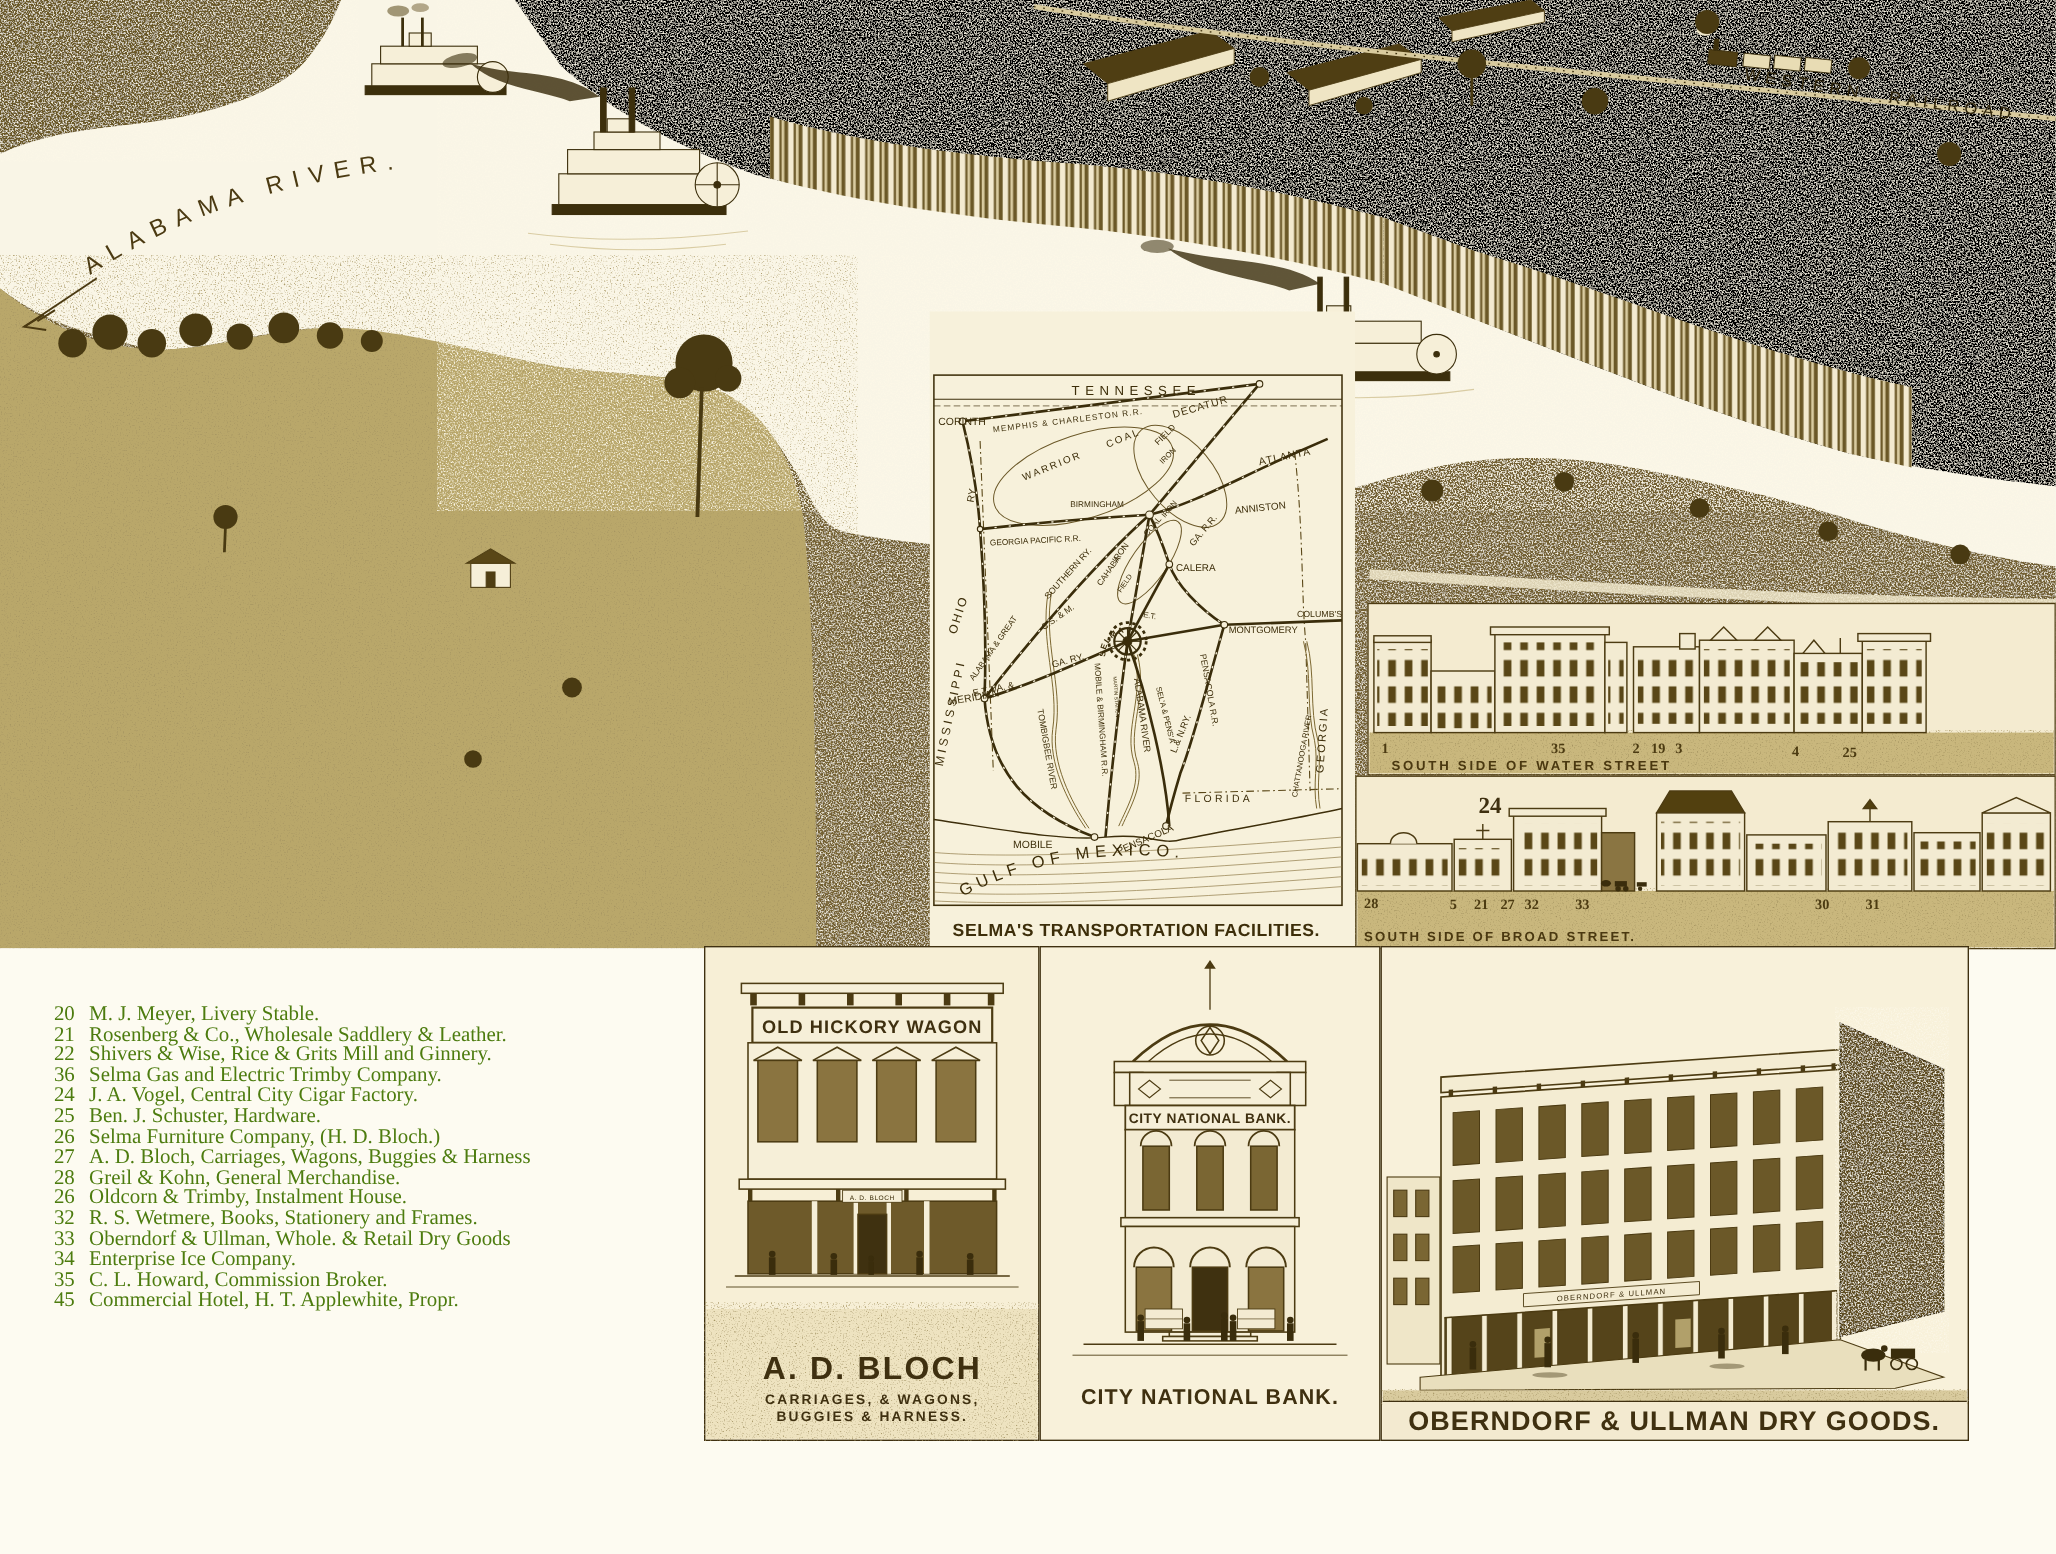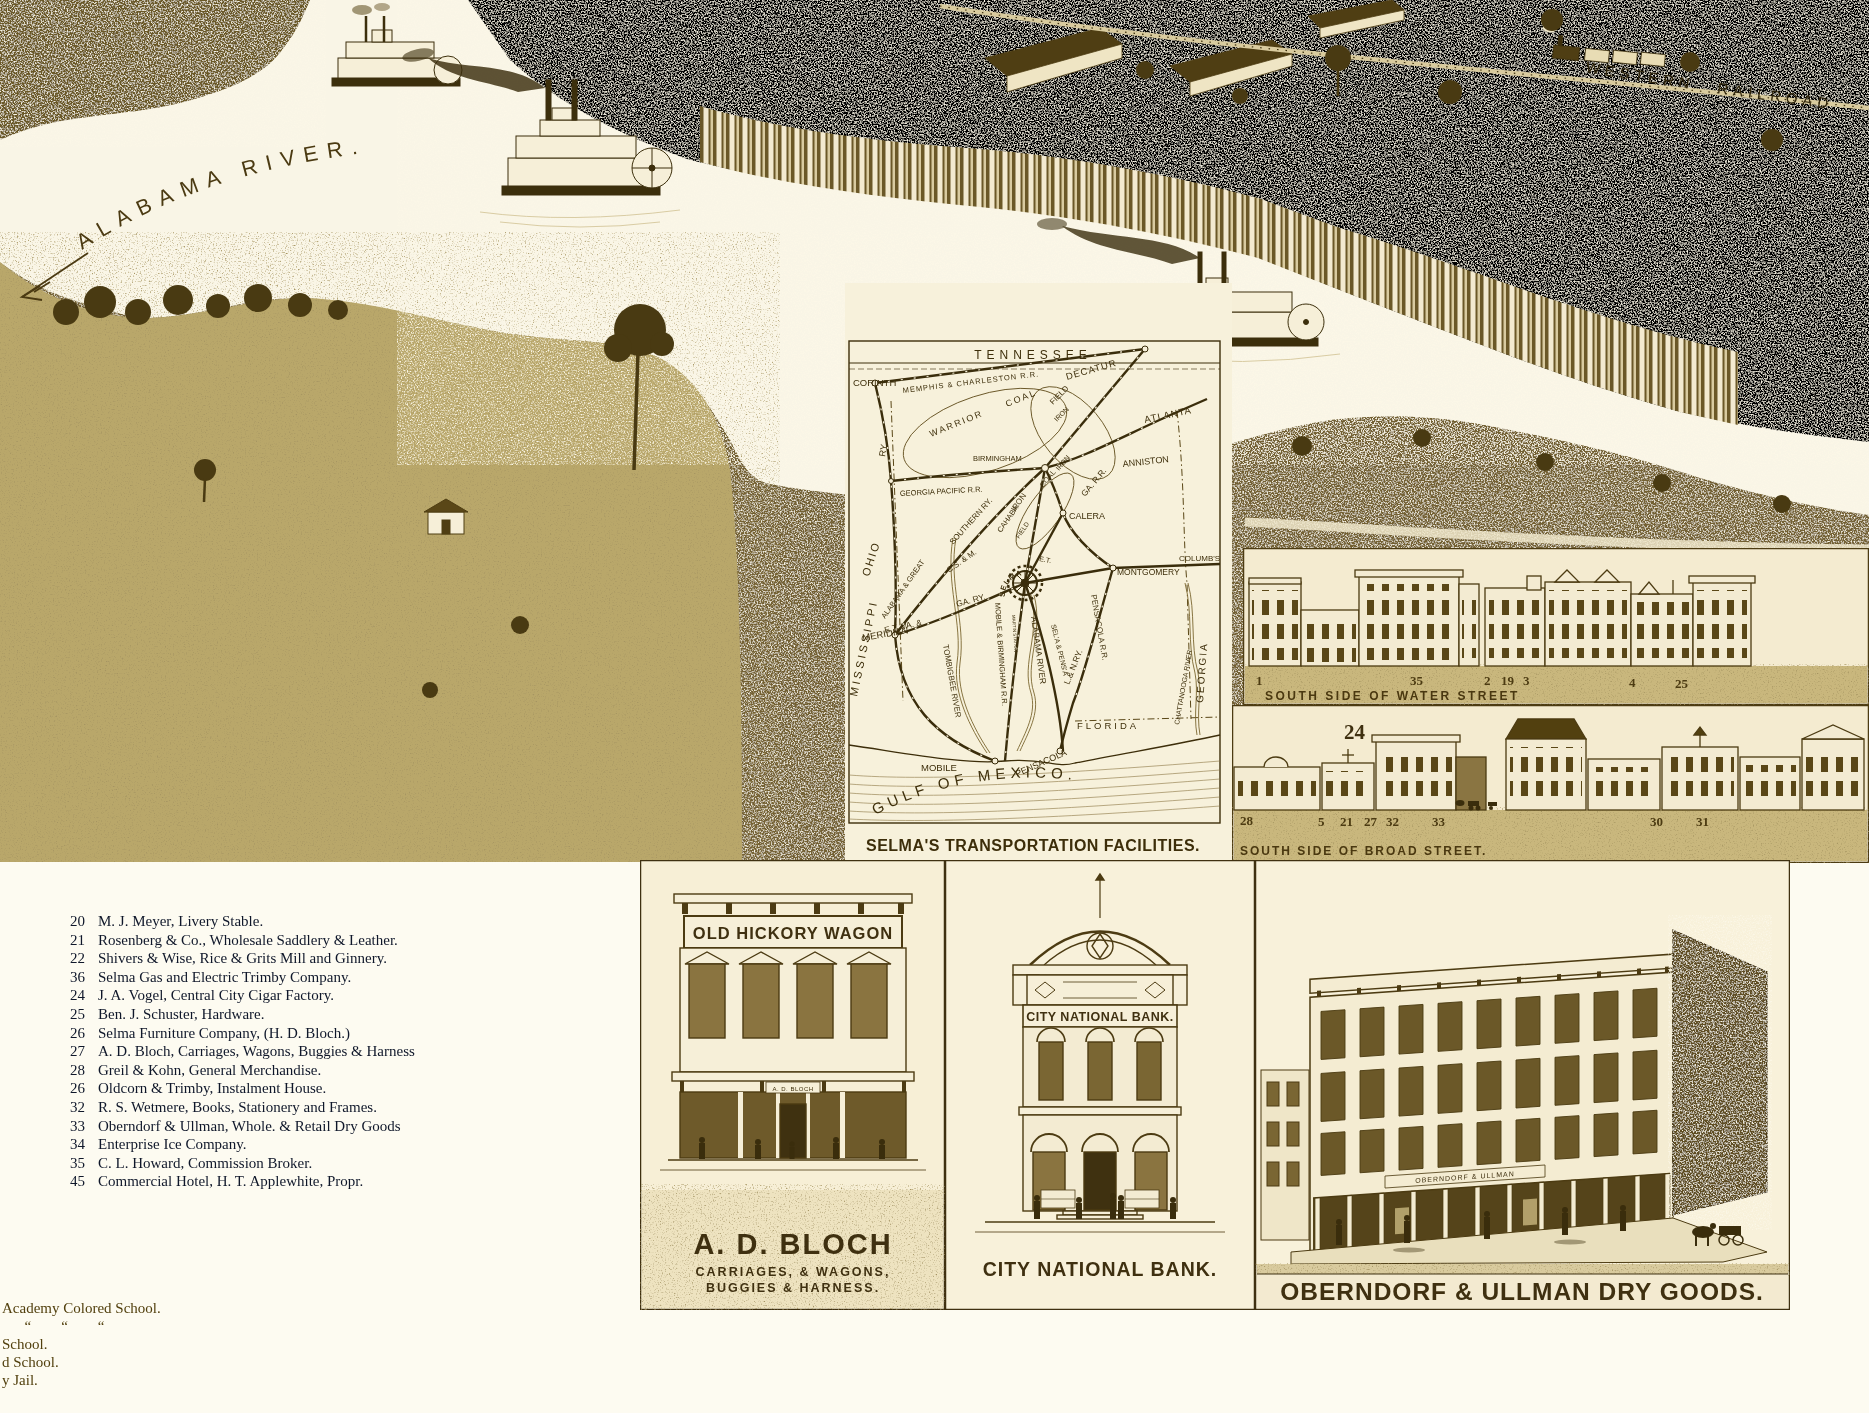--- a/index.html
+++ b/index.html
@@ -3,22 +3,22 @@
 <meta charset="utf-8">
 <style>
   html,body{margin:0;padding:0;background:#ffffff;}
   .canvas{position:relative;width:1869px;height:1413px;background:#fdfbf1;overflow:hidden;
           font-family:"Liberation Sans",sans-serif;}
   .abs{position:absolute;}
   svg text{user-select:none;}
   .mt{font-family:"Liberation Sans",sans-serif;fill:#3d2e0a;}
   .serif{font-family:"Liberation Serif",serif;}
   
-  #legend{left:55px;top:914px;width:420px;color:#0f172a;
-          font-family:"Liberation Serif",serif;font-size:15px;}
+  #legend{left:38px;top:914px;width:420px;color:#4d7c0f;
+          font-family:"Liberation Serif",serif;font-size:19px;}
   .lrow{line-height:15.6px;margin-bottom:3px;white-space:nowrap;}
   .lnum{display:inline-block;width:30px;text-align:right;margin-right:13px;}
   .lcont{display:block;margin-left:153px;}
   .lcont:empty{display:none;}
   
   #corner-notes{left:2px;top:1300px;color:#52400e;font-family:"Liberation Serif",serif;
                 font-size:15px;}
   .nrow{line-height:16px;margin-bottom:2px;white-space:pre;}
 </style>
 </head>
@@ -800,26 +800,14 @@
         <span class="lnum">35</span><span class="ltxt">C. L. Howard, Commission Broker.</span>
         
       </div>
 
       <div class="lrow">
         <span class="lnum">45</span><span class="ltxt">Commercial Hotel, H. T. Applewhite, Propr.</span>
         
       </div>
     </div>
 
-  <div class="abs" id="corner-notes">
-
-      <div class="nrow">Academy Colored School.</div>
-
-      <div class="nrow">      “        “        “</div>
-
-      <div class="nrow">School.</div>
-
-      <div class="nrow">d School.</div>
-
-      <div class="nrow">y Jail.</div>
-    </div>
 
 </div>
 
 </body></html>

